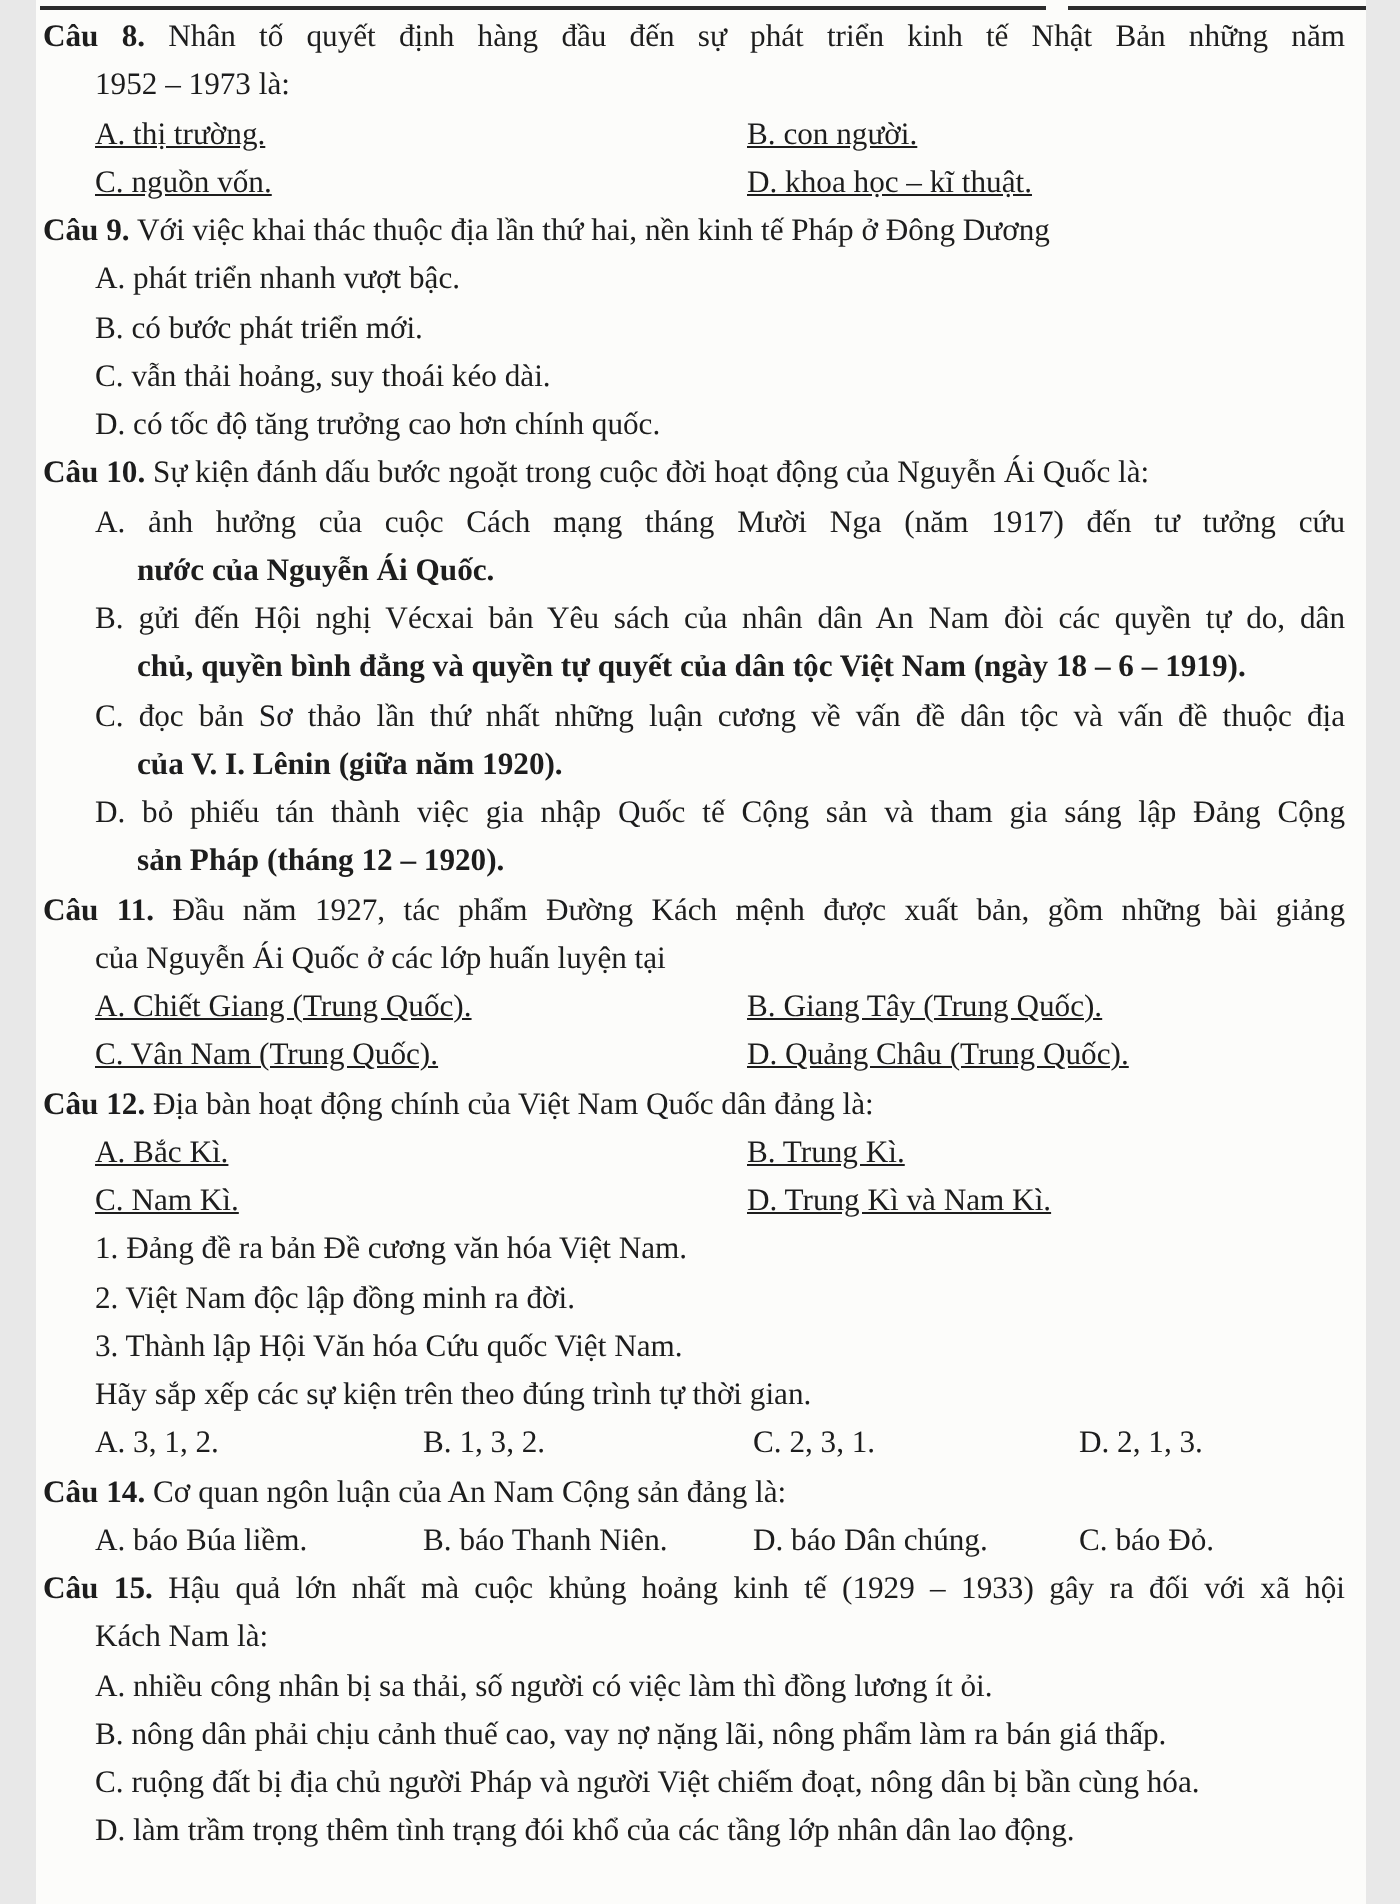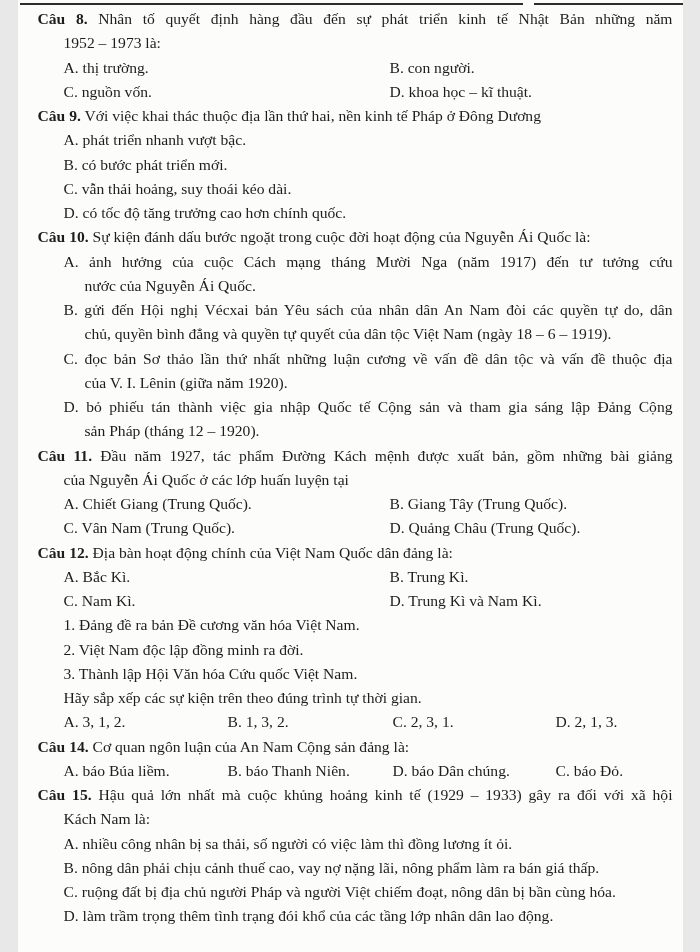--- a/index.html
+++ b/index.html
@@ -2,21 +2,21 @@
 <html><head>
 <meta charset="utf-8">
 <style>
   html, body { margin: 0; padding: 0; background: #e8e8e8; }
   .page {
     position: relative;
     width: 665px;
     height: 952px;
     box-sizing: border-box;
     margin: 0 auto;
-    padding: 7px 10px 0 20px;
+    padding: 7px 10px 0 4px;
     background: #fcfcfa;
     color: #1d1d1d;
     font-family: "Liberation Serif", "DejaVu Serif", serif;
     font-size: 15.6px;
     line-height: 24.25px;
     overflow: hidden;
   }
   .crop-rule {
     position: absolute;
     top: 3px; left: 0;
@@ -27,23 +27,23 @@
       transparent 505px 516px,
       #2c2c2c 516px 696px,
       transparent 696px 700px);
   }
   .q { margin: 0; }
   .l { min-height: 24.25px; }
   .jl { text-align: justify; text-align-last: justify; }
   .cont { margin-left: 26px; }
   .qlabel { font-weight: 700; }
   .opts { margin-left: 26px; }
-  .grid2 { display: grid; grid-template-columns: 326px 1fr; }
+  .grid2 { display: grid; grid-template-columns: 326px 1fr; text-decoration: underline; }
   .grid4 { display: grid; grid-template-columns: 164px 165px 163px 1fr; }
-  .ow .oc { margin-left: 21px; }
+  .ow .oc { margin-left: 21px; font-weight: bold; }
 </style>
 </head>
 <body>
 
 <div class="page">
   <div class="crop-rule"></div>
 
   <div class="q">
     <div class="l jl"><b class="qlabel">Câu 8.</b> <span>Nhân tố quyết định hàng đầu đến sự phát triển kinh tế Nhật Bản những năm</span></div>
     <div class="l cont">1952 – 1973 là:</div>

